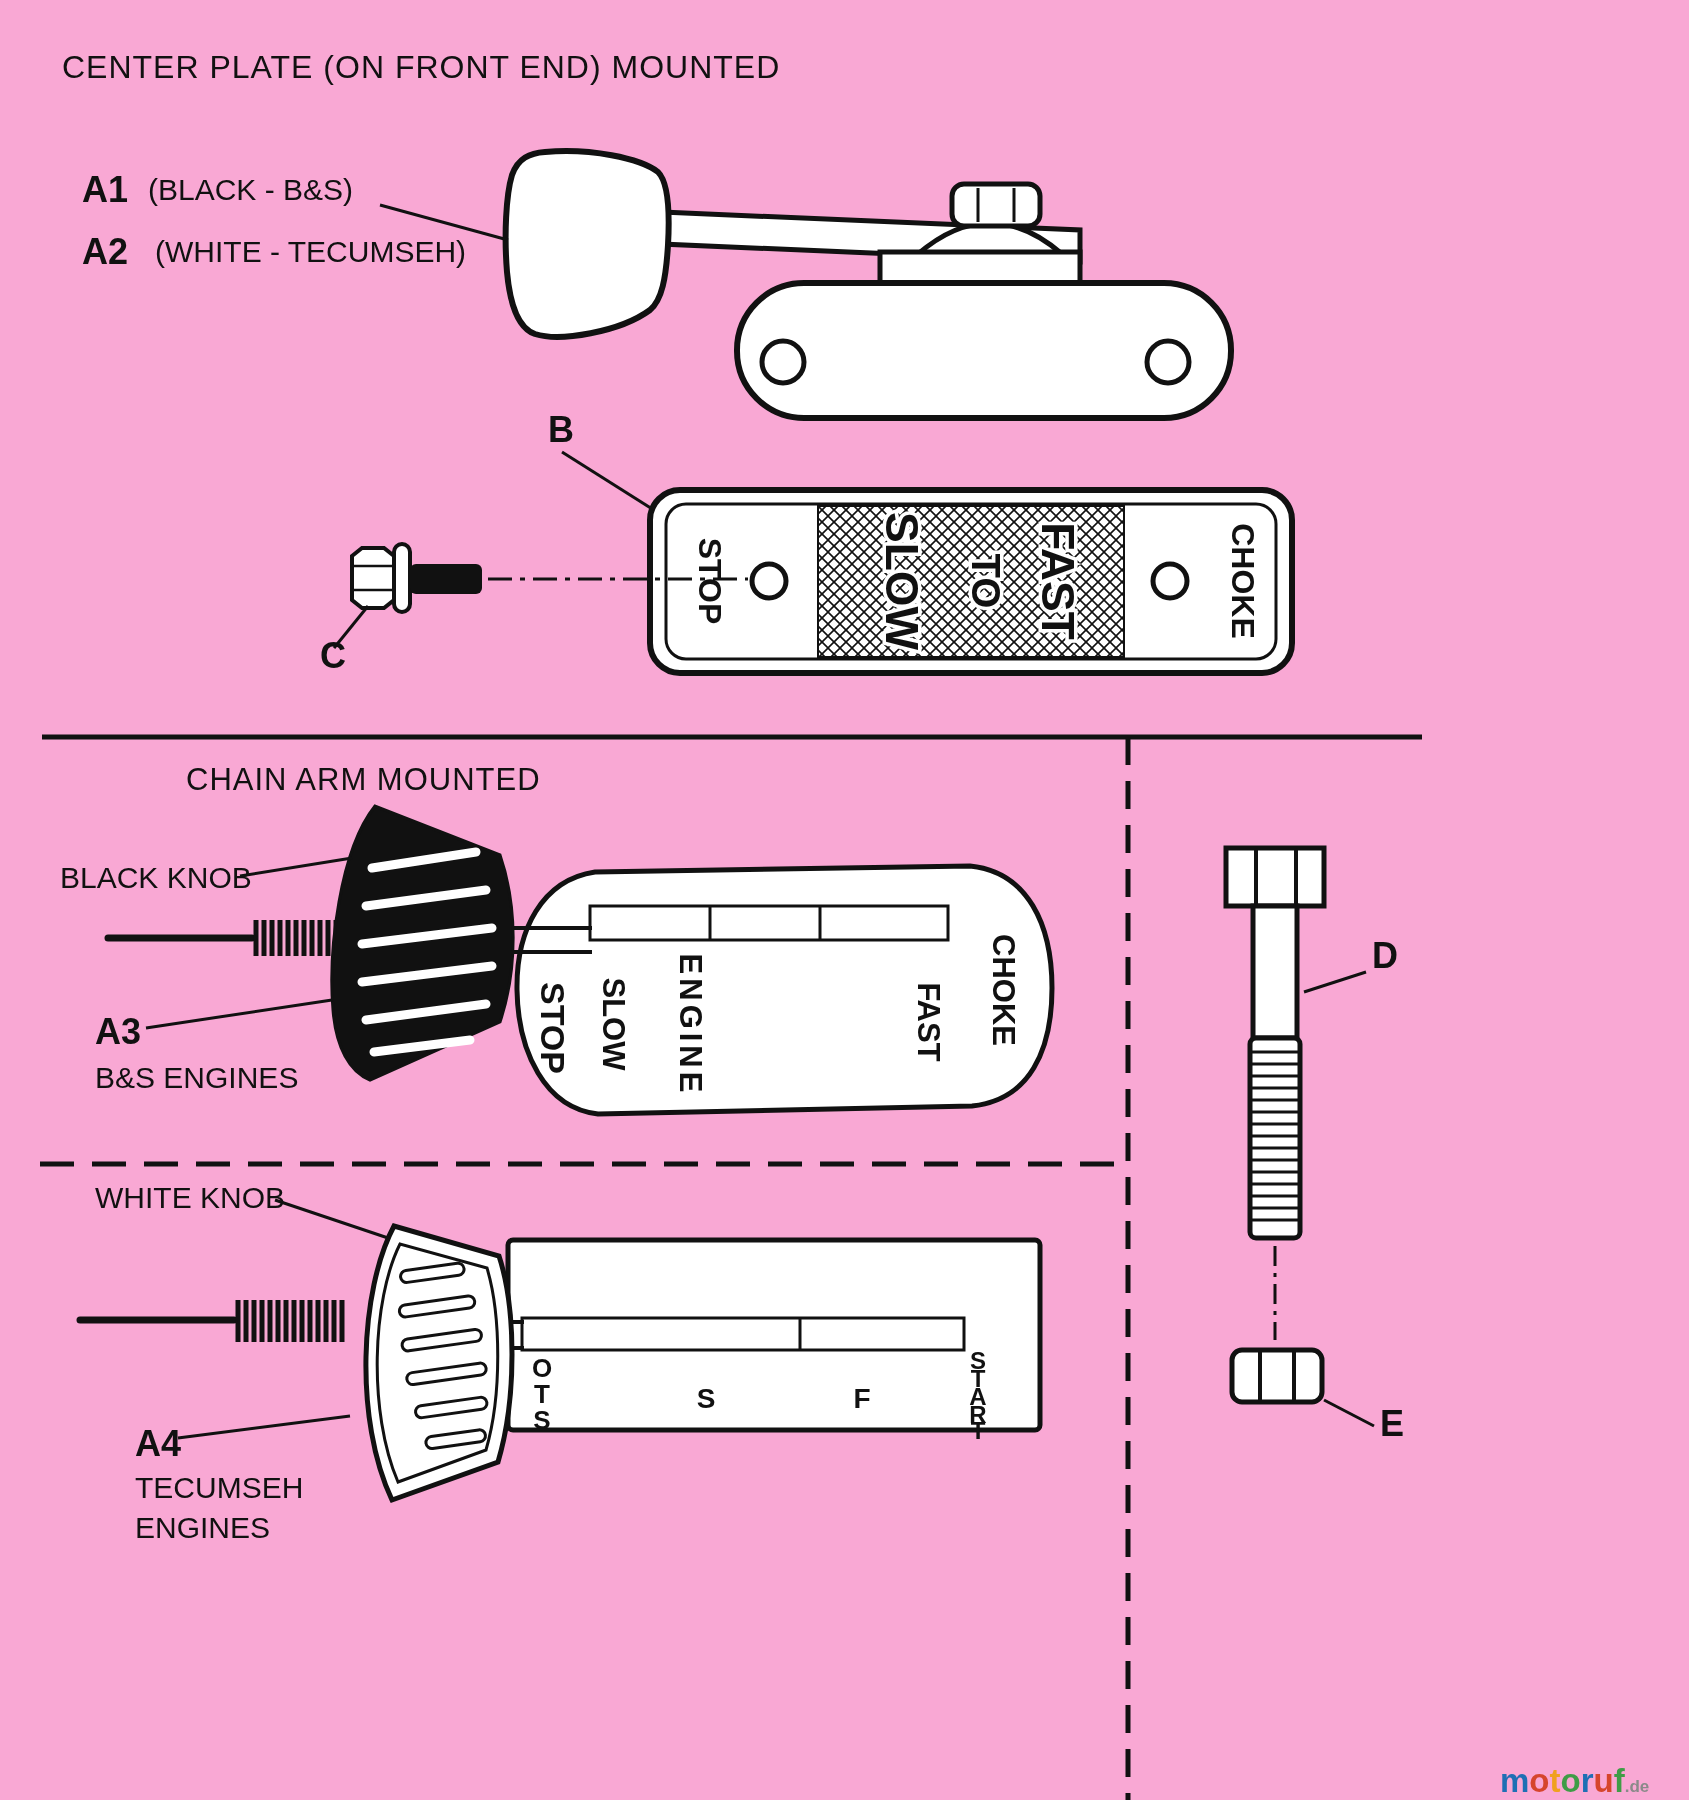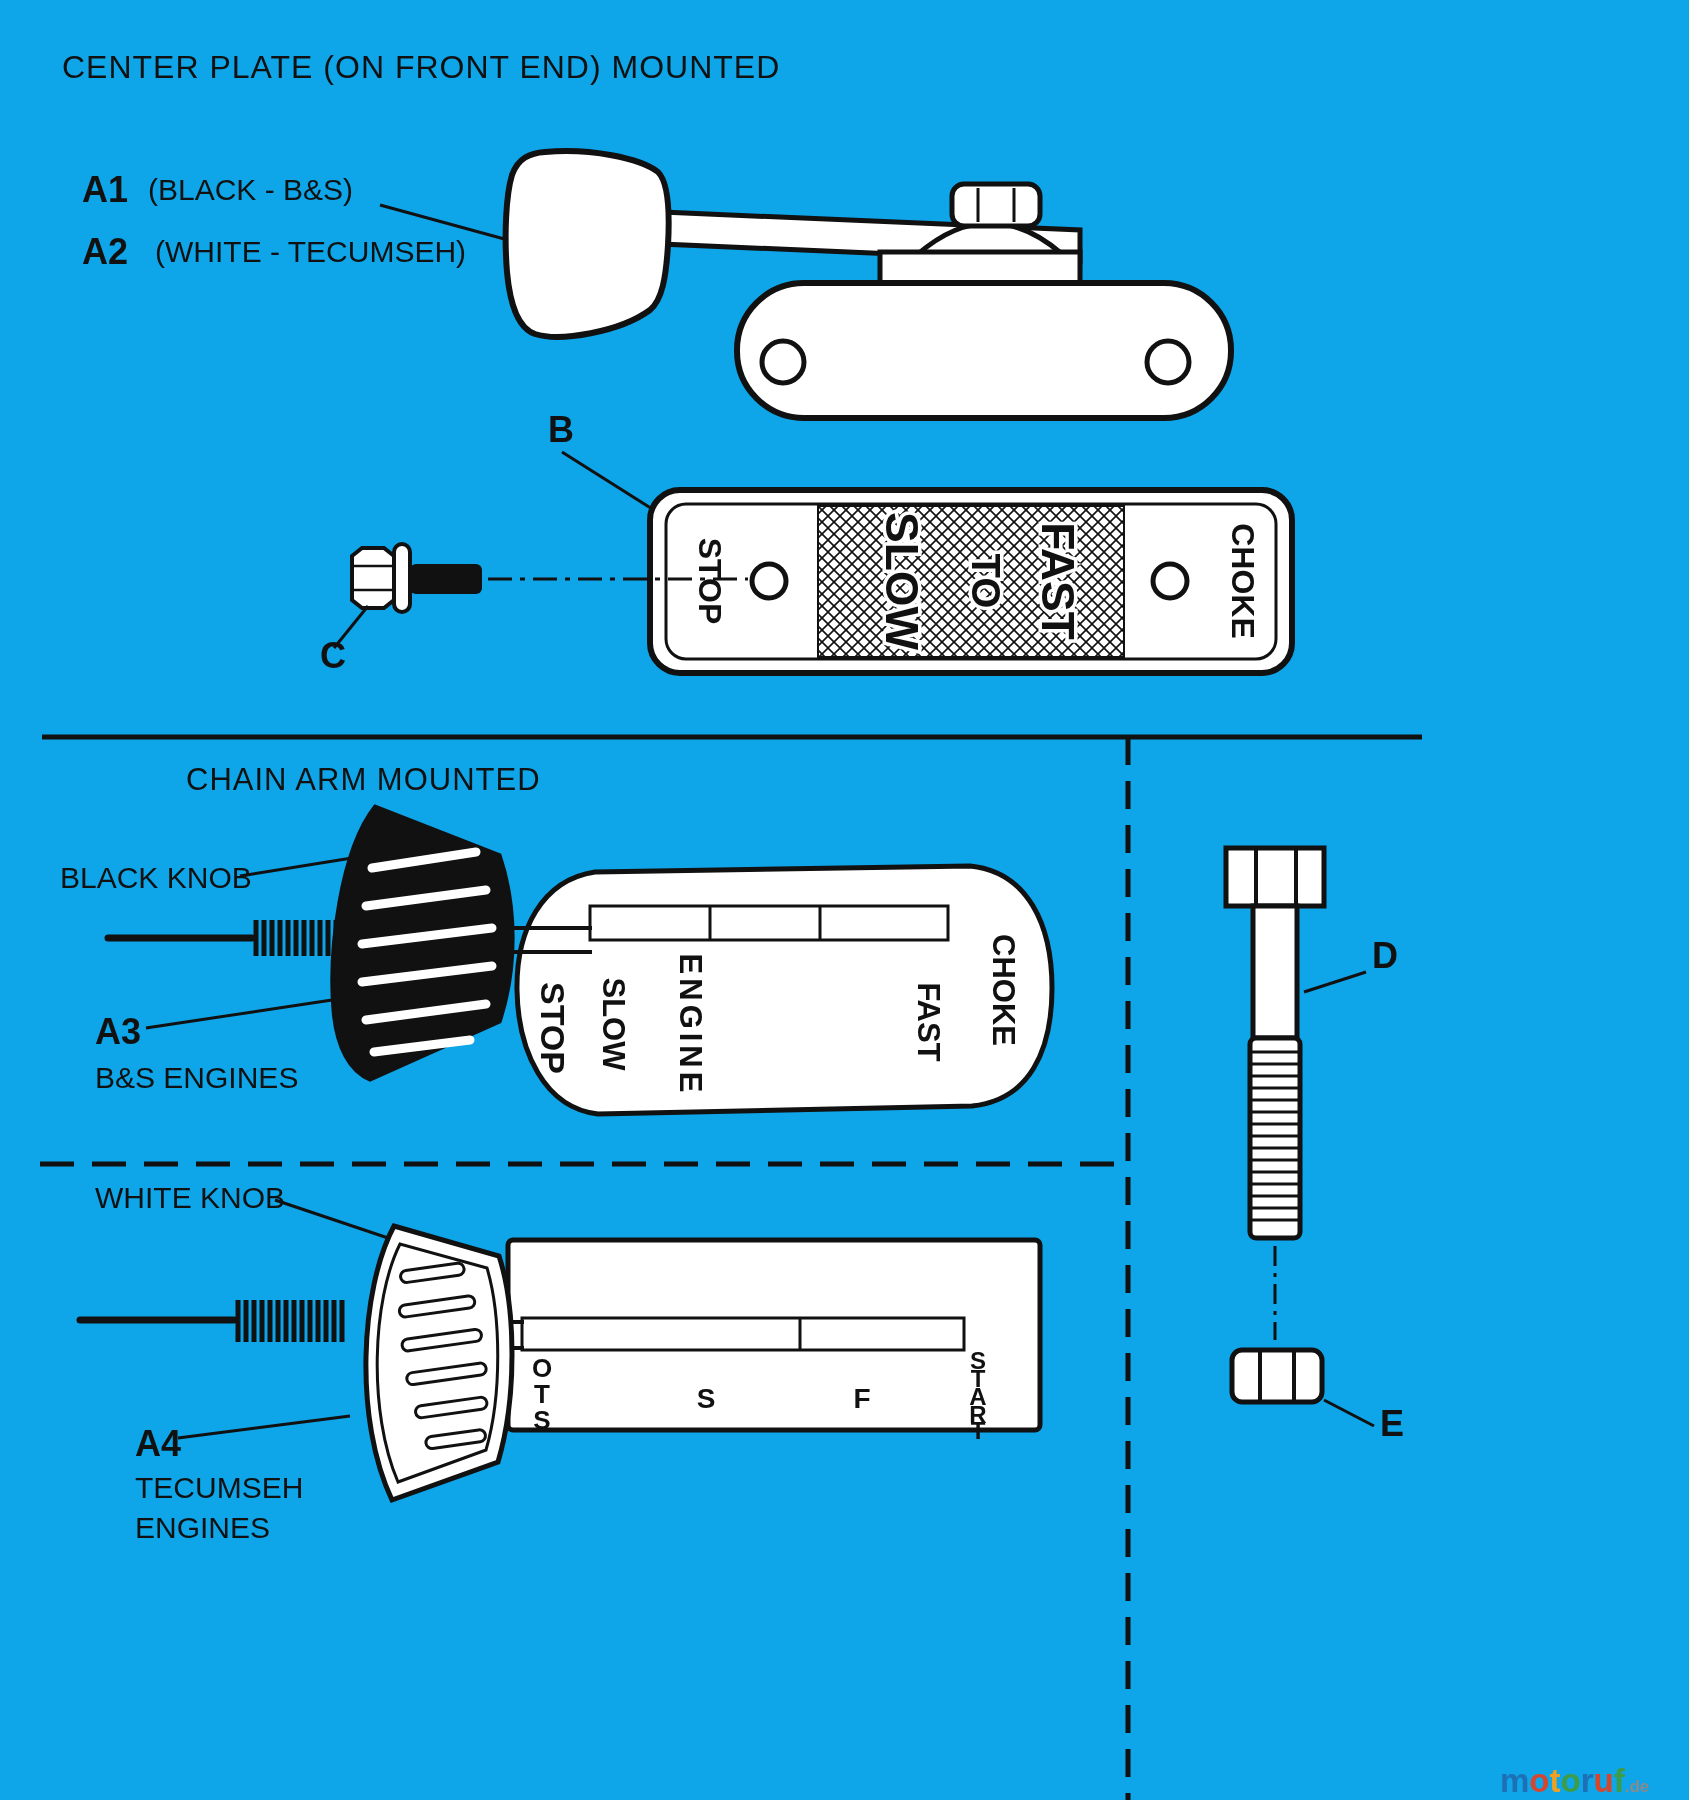--- a/index.html
+++ b/index.html
@@ -1,16 +1,16 @@
 <!DOCTYPE html>
 <html><head>
 <meta charset="utf-8">
 <style>
   html,body{margin:0;padding:0;background:#fff;}
-  .canvas{position:relative;width:1689px;height:1800px;background:#0ea5e9;overflow:hidden;}
+  .canvas{position:relative;width:1689px;height:1800px;background:#f9a8d4;overflow:hidden;}
   svg{position:absolute;left:0;top:0;}
   text{font-family:"Liberation Sans","DejaVu Sans",sans-serif;fill:#111;}
   .t-title{font-size:32px;letter-spacing:1px;}
   .t-heading{font-size:31px;letter-spacing:1px;}
   .t-callout{font-size:36px;font-weight:bold;}
   .t-desc{font-size:30px;}
   .t-rot{text-anchor:middle;dominant-baseline:central;font-weight:bold;}
   .fs31{font-size:31px;}
   .fs32{font-size:32px;}
   .fs34{font-size:34px;}

